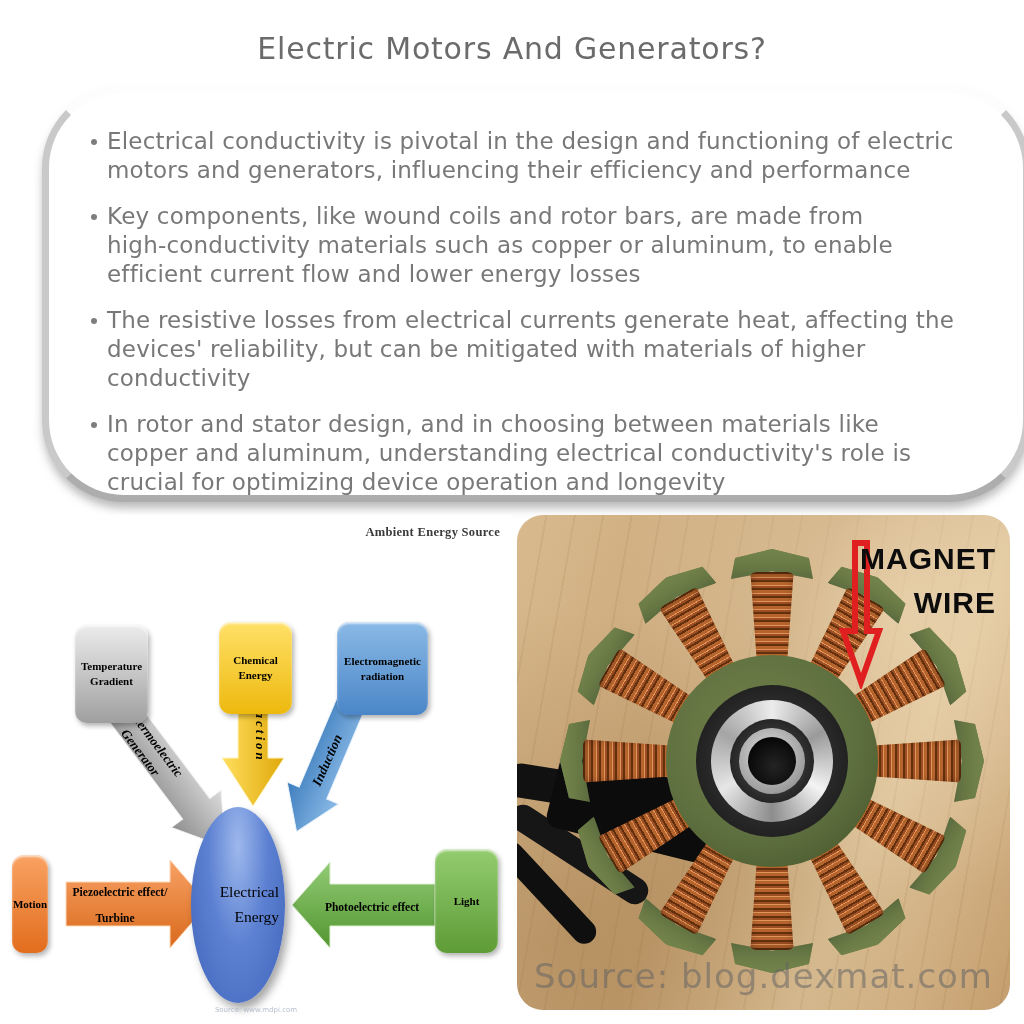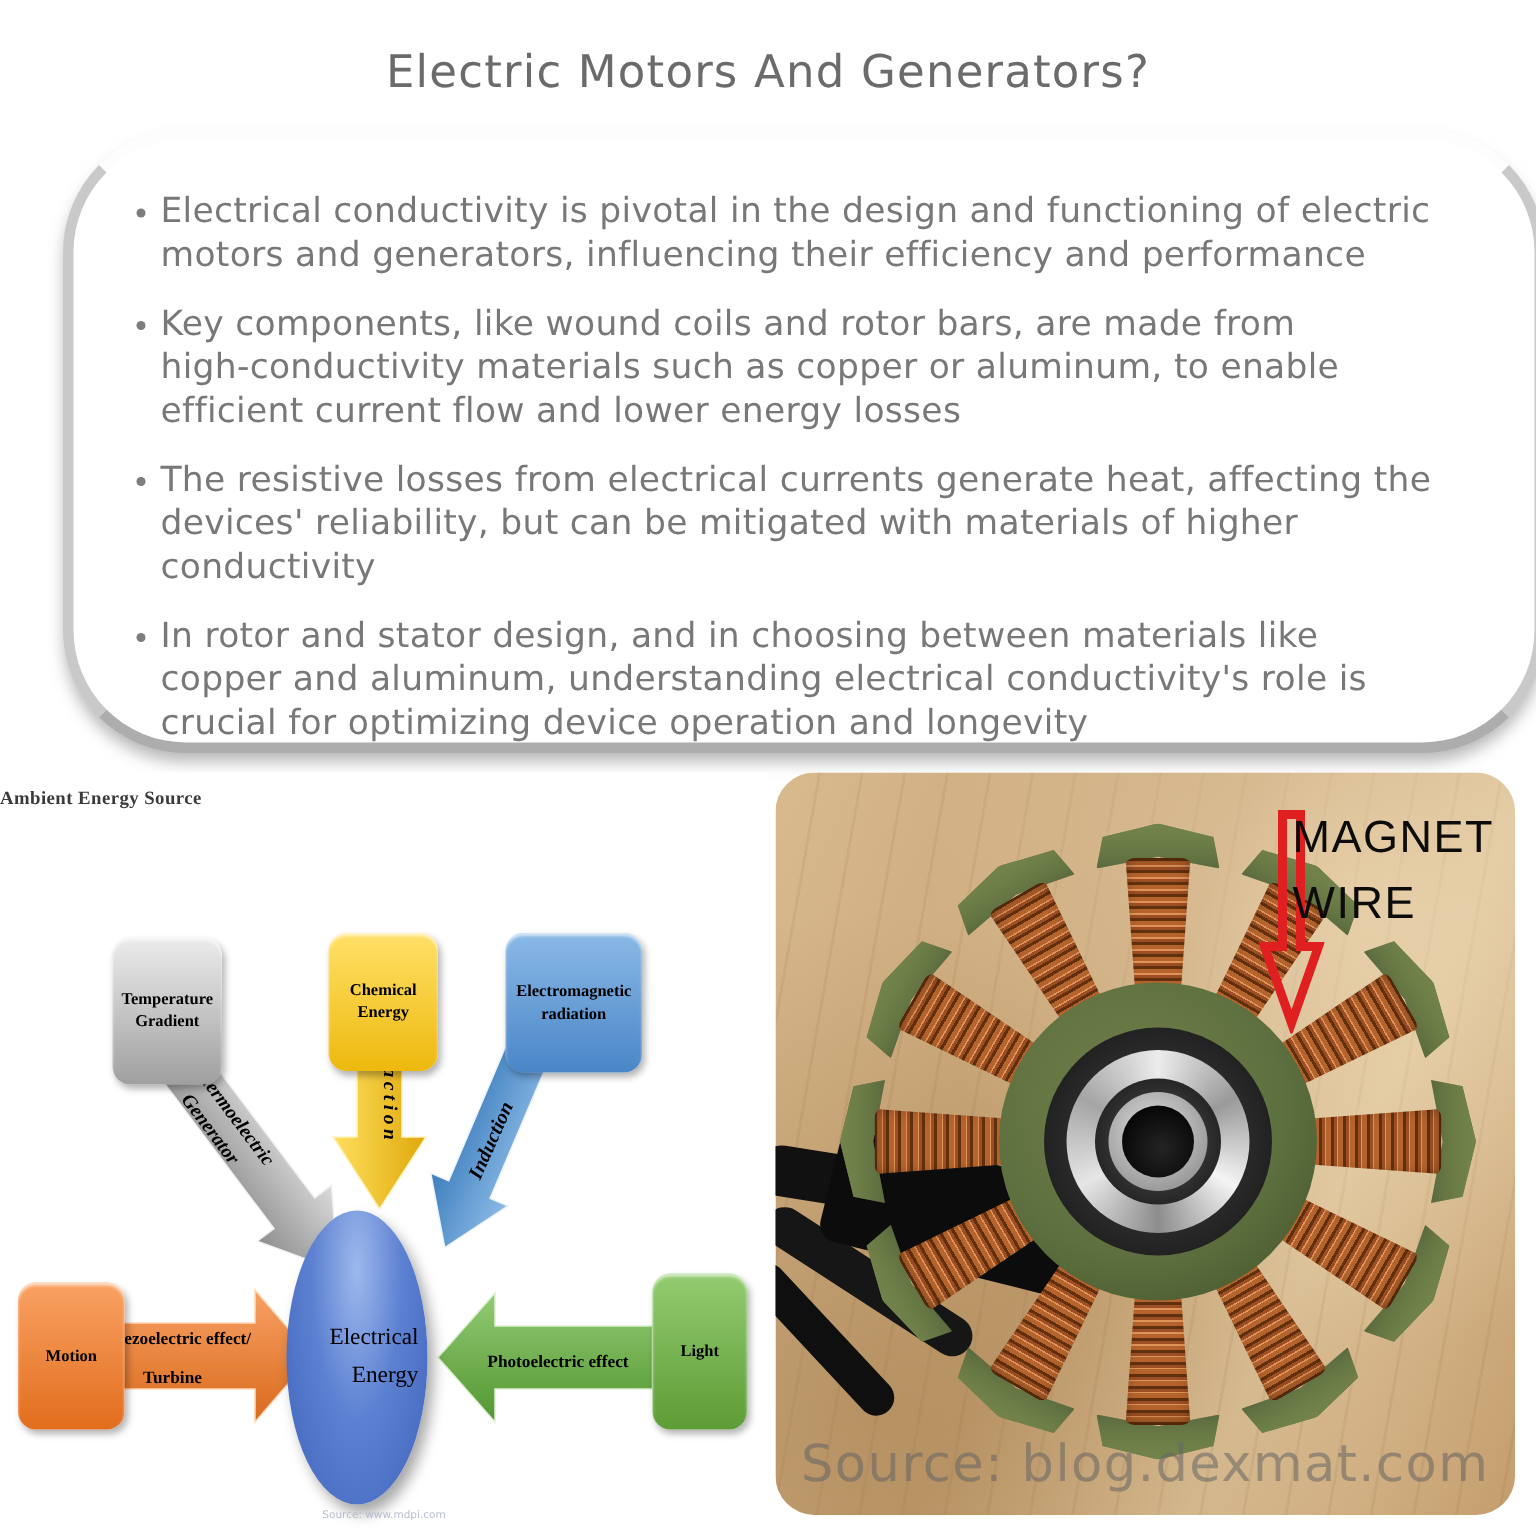--- a/index.html
+++ b/index.html
@@ -15,30 +15,30 @@
     background:#fff; border:7px solid; border-color:#fdfdfd #c9c9c9 #adadad #c9c9c9;
     border-radius:82px; box-shadow:0 7px 10px -1px rgba(125,125,125,0.55);
     padding:34px 38px 0 42px;margin-left:24px; }
   .bullets { display:flex; flex-direction:column; gap:17px; }
   .bullet { display:flex; align-items:flex-start; color:#787878; font-size:23px; line-height:29px; letter-spacing:0.2px; }
   .bullet .dot { width:6px; height:6px; border-radius:50%; background:#7d7d7d; margin:12px 10px 0 0; flex:0 0 auto; }
   .bullet .txt { white-space:pre-line; }
 
   
   .diagram { position:absolute; left:0; top:515px; width:512px; height:509px; background:#fff; }
-  .diagram-heading { position:absolute; top:10px; left:0; width:500px; text-align:left;
+  .diagram-heading { position:absolute; top:10px; left:0; width:500px; text-align:right;
     font-family:"Liberation Serif",serif; font-weight:bold; font-size:12.5px; color:#3a3a3a; letter-spacing:0.3px; }
   .dbox { position:absolute; display:flex; align-items:center; justify-content:center; text-align:center;
     font-family:"Liberation Serif",serif; font-weight:bold; font-size:11px; color:#000;
     border-radius:12px; padding:2px; line-height:1.35;
     box-shadow:2px 3px 5px rgba(0,0,0,0.3), inset 0 2px 2px rgba(255,255,255,0.65); z-index:3; }
   .dbox.temperature { left:75px; top:110px; width:73px; height:98px;  background:linear-gradient(#ececec,#9f9f9f); }
   .dbox.chemical    { left:219px; top:59px; width:73px; height:92px;  background:linear-gradient(#ffe067,#edb90e);margin-top:48px; }
   .dbox.electromagnetic { left:337px; top:107px; width:91px; height:93px; background:linear-gradient(#8ab9e6,#4a86c8); }
-  .dbox.motion      { left:12px; top:340px; width:71px; height:98px;  background:linear-gradient(#f9a263,#e26d1d); }
+  .dbox.motion      { left:12px; top:340px; width:36px; height:98px;  background:linear-gradient(#f9a263,#e26d1d); }
   .dbox.light       { left:435px; top:334px; width:63px; height:104px; background:linear-gradient(#93cc70,#5e9c36); }
   .center-ellipse { position:absolute; left:191px; top:292px; width:94px; height:196px; border-radius:50%;
     background:radial-gradient(ellipse at 50% 20%, #9db8ec 0%, #5d81d2 45%, #3f63b8 100%);
     display:flex; align-items:center; justify-content:center; text-align:right;
     font-family:"Liberation Serif",serif; font-weight:normal; font-size:15.5px; color:#000; line-height:1.6;
     box-shadow:4px 6px 9px rgba(0,0,0,0.35); z-index:3; padding:6px; }
   .diagram svg.arrows { position:absolute; left:0; top:0; z-index:1; }
   .diagram svg.arrows text { font-family:"Liberation Serif",serif; fill:#000; }
   .d-watermark { position:absolute; left:190px; top:491px; width:132px; text-align:center;
     font-size:7px; color:#a9b3c6; opacity:0.85; z-index:4; }
@@ -71,22 +71,22 @@
     background:radial-gradient(circle, #2a2a2a 55%, #121212 100%); }
   .ring-silver { position:absolute; left:-61px; top:-61px; width:122px; height:122px; border-radius:50%;
     background:conic-gradient(#ececec, #9a9a9a, #f4f4f4, #8d8d8d, #e6e6e6, #a5a5a5, #ececec); }
   .ring-dark2 { position:absolute; left:-42px; top:-42px; width:84px; height:84px; border-radius:50%;
     background:radial-gradient(circle, #3a3a3a 40%, #161616 95%); }
   .ring-silver2 { position:absolute; left:-33px; top:-33px; width:66px; height:66px; border-radius:50%;
     background:radial-gradient(circle at 45% 40%, #e0e0e0, #8f8f8f 85%); }
   .hole { position:absolute; left:-24px; top:-24px; width:48px; height:48px; border-radius:50%;
     background:radial-gradient(circle at 55% 60%, #242424, #060606 75%); }
 
-  .magnet-label { position:absolute; right:14px; top:22px; text-align:left; z-index:5;
-    font-family:"Liberation Sans",sans-serif; font-weight:normal; font-size:30px; color:#0c0c0c;
+  .magnet-label { position:absolute; right:14px; top:22px; text-align:right; z-index:5;
+    font-family:"Liberation Sans",sans-serif; font-weight:bold; font-size:30px; color:#0c0c0c;
     letter-spacing:1px; line-height:44px; }
   .red-arrow { position:absolute; left:322px; top:24px; z-index:4; }
   .photo-watermark { position:absolute; bottom:14px; left:0; width:100%; text-align:center; z-index:5;
     font-size:34px; color:rgba(100,100,100,0.55); letter-spacing:1px; }
 </style>
 </head>
 <body>
 
 <div class="stage">
 

